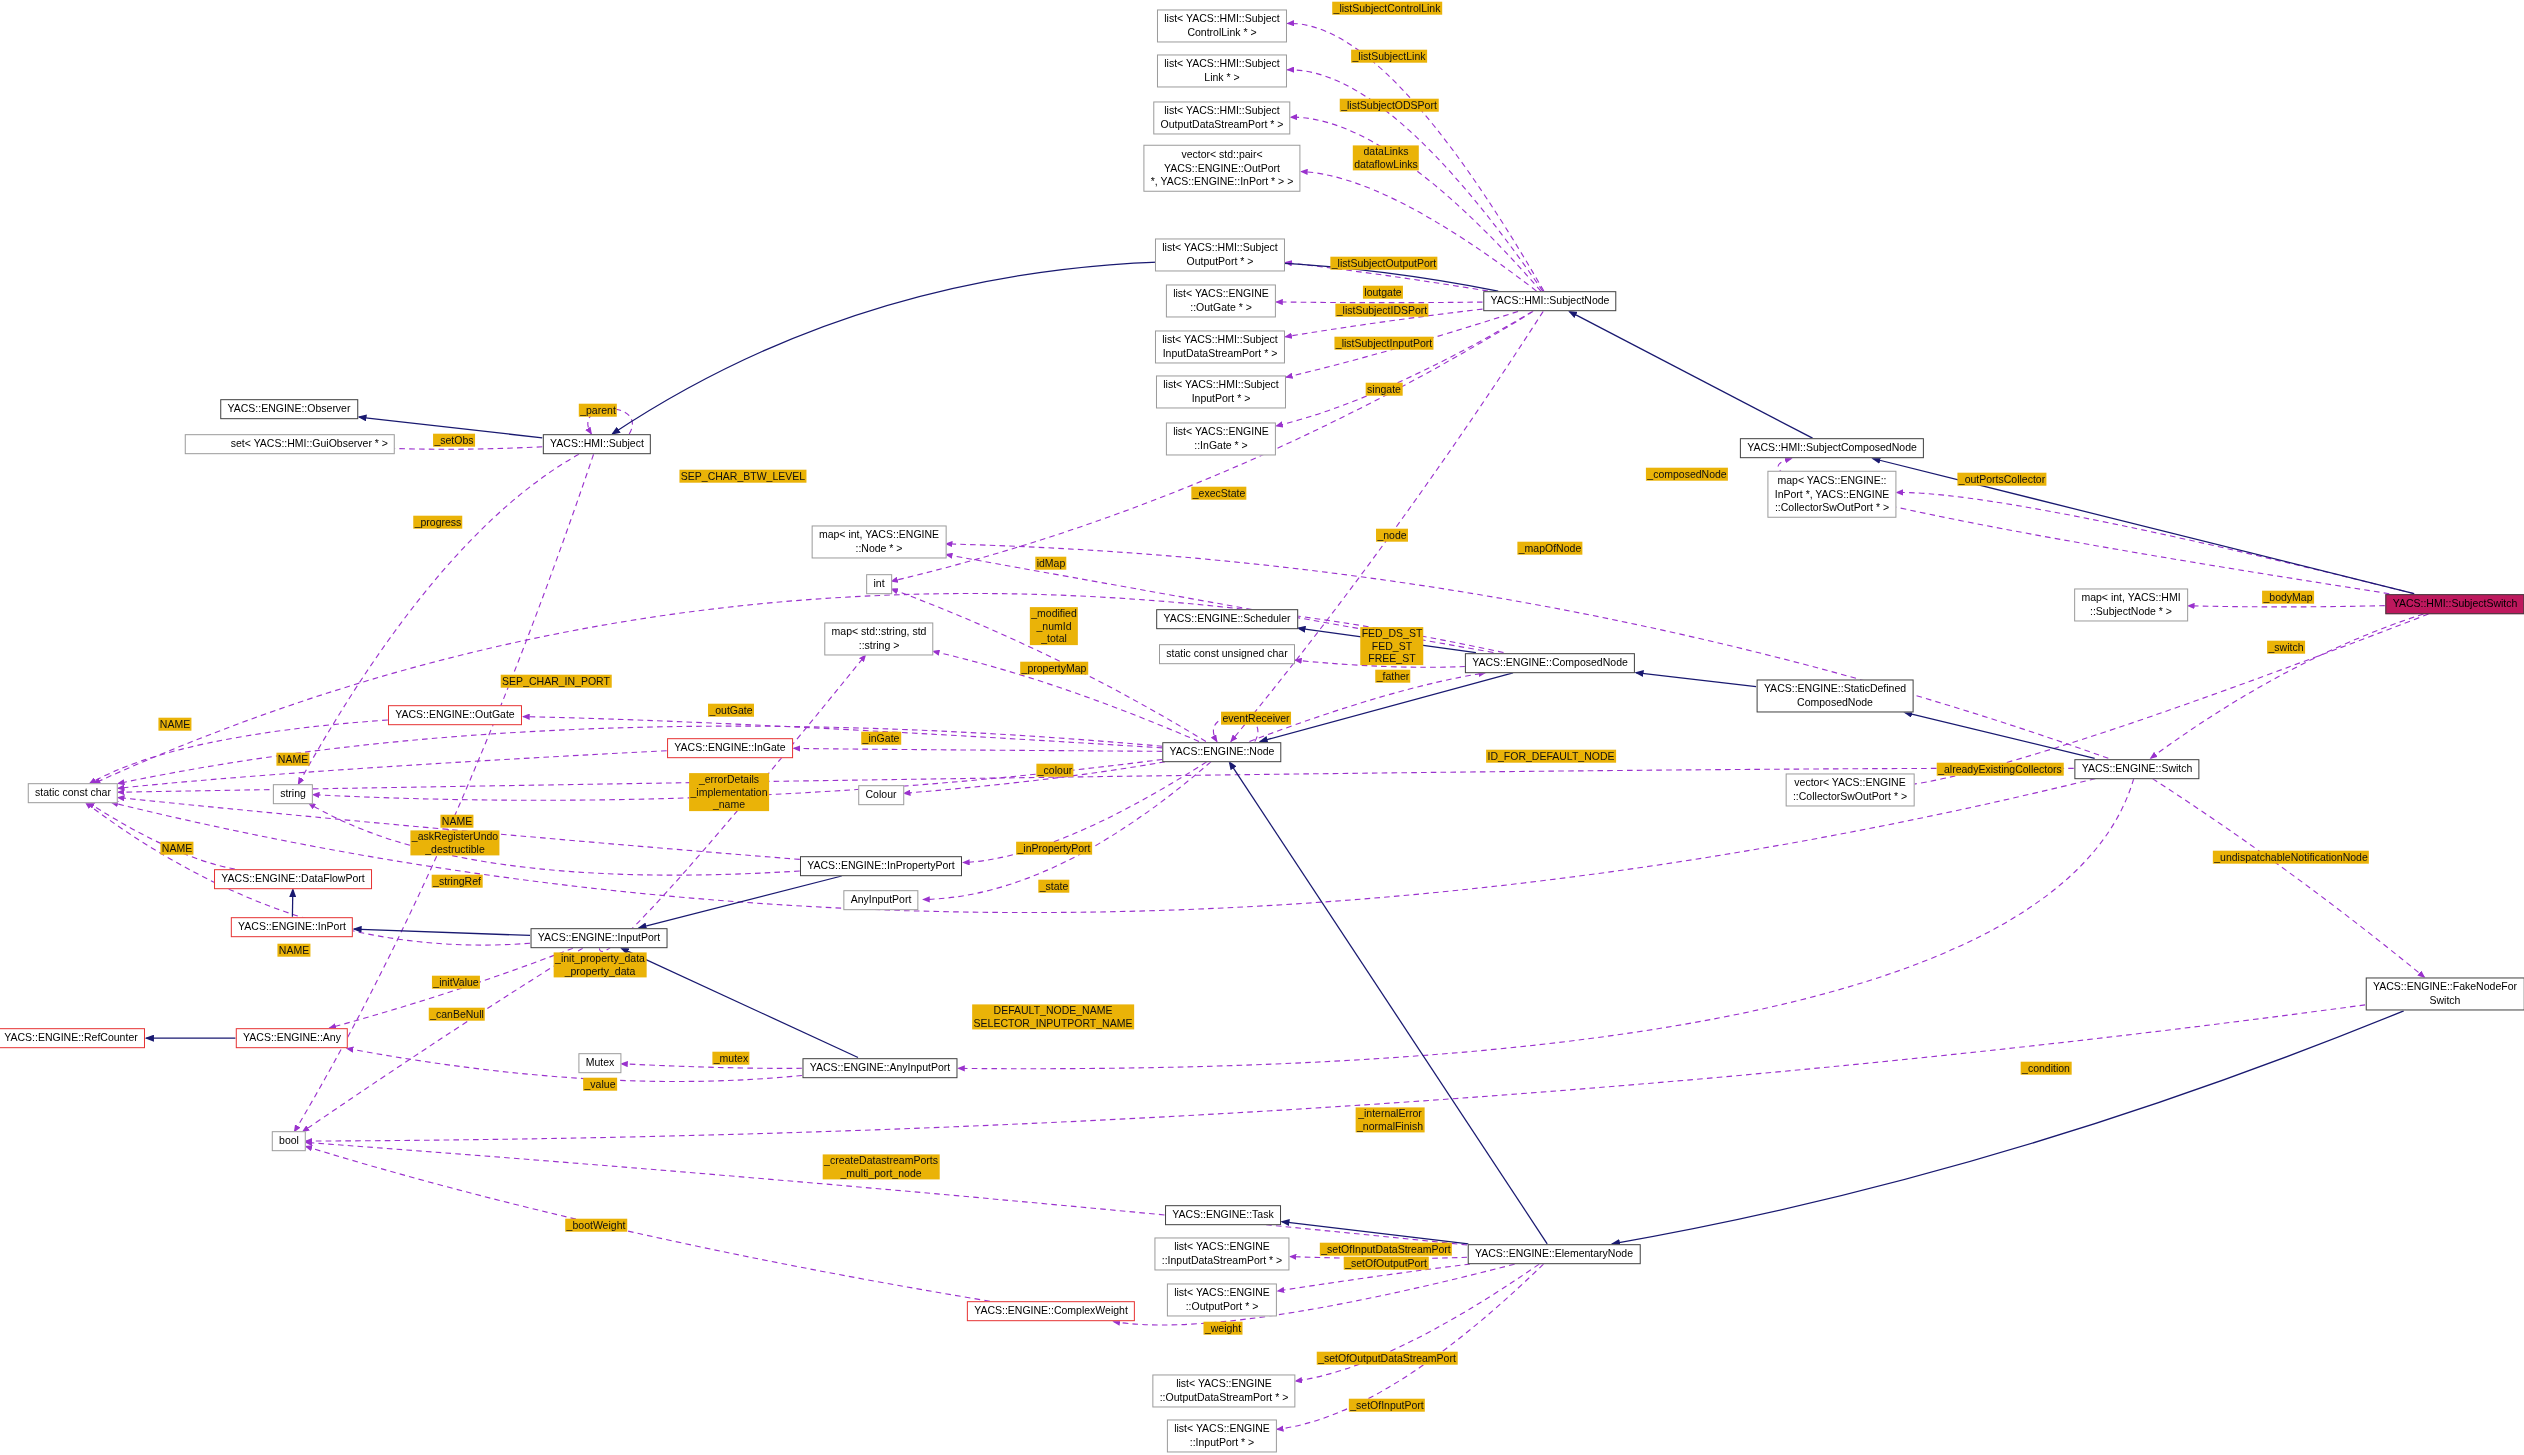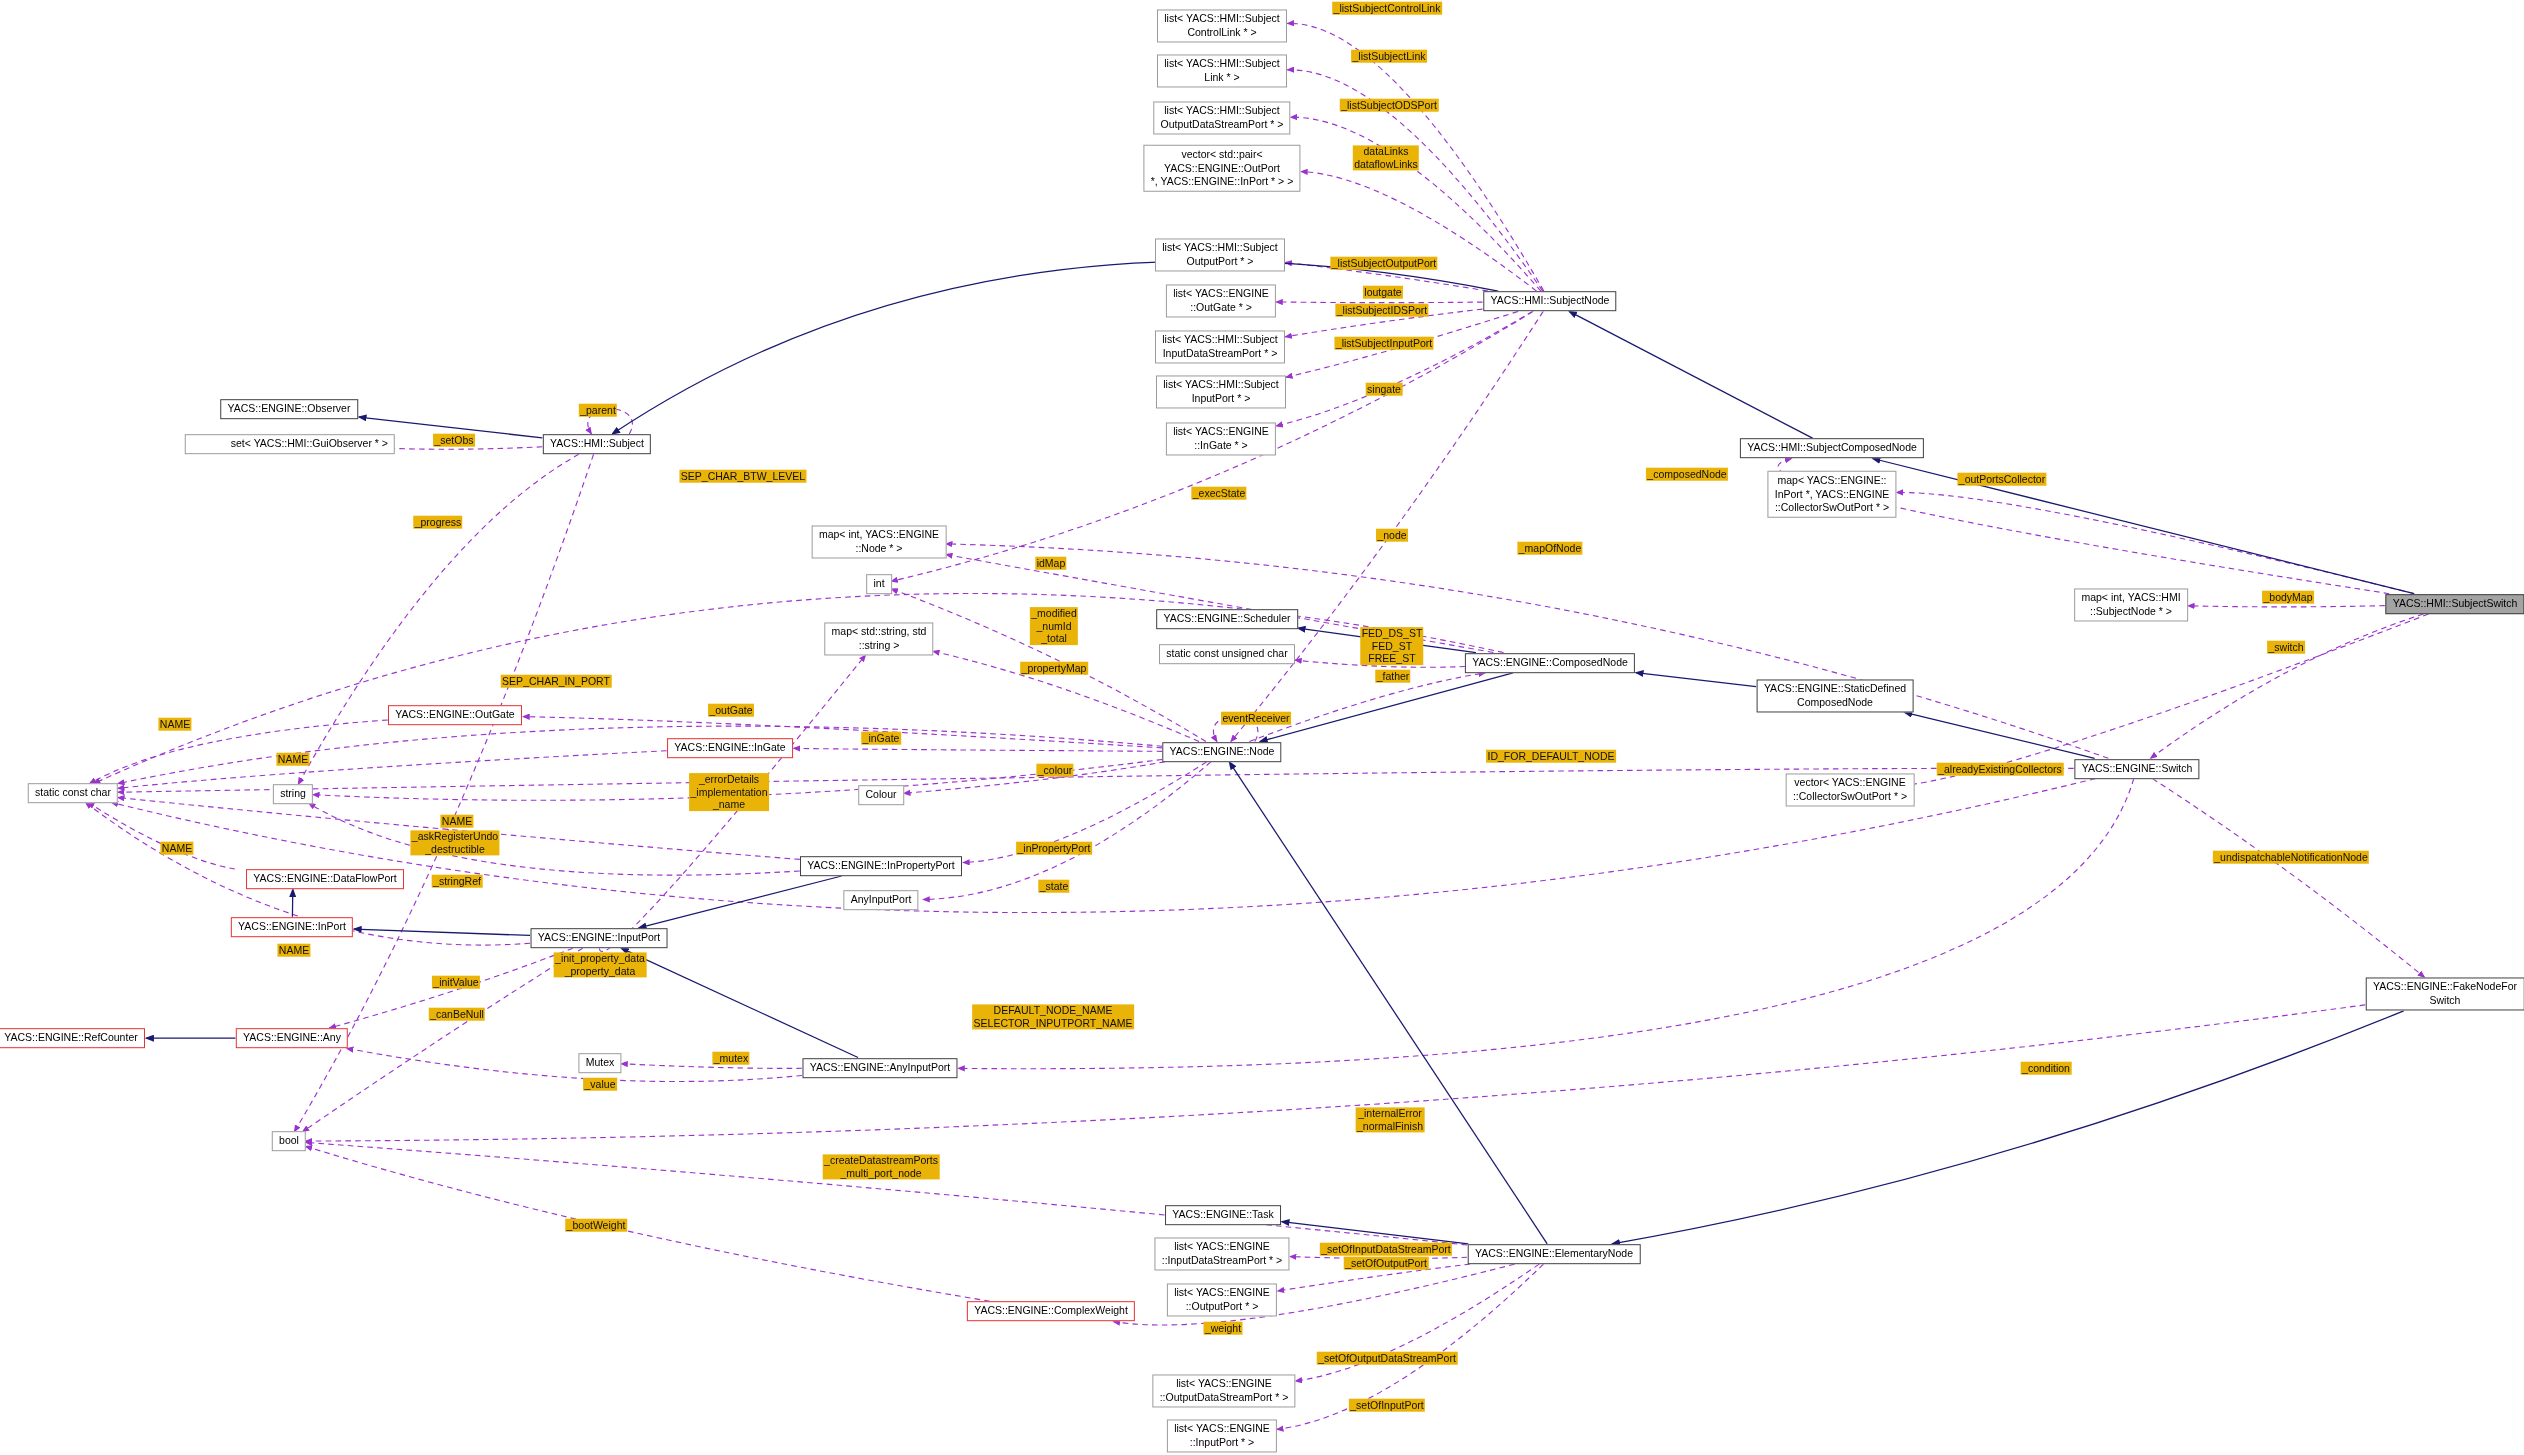--- a/index.html
+++ b/index.html
@@ -4,21 +4,21 @@
 <style>
   html,body{margin:0;padding:0;background:#ffffff;}
   #canvas{position:relative;width:2525px;height:1455px;background:#ffffff;overflow:hidden;
           font-family:"Liberation Sans",sans-serif;}
   #edges-layer{position:absolute;left:0;top:0;width:2525px;height:1455px;}
   .node{position:absolute;transform:translate(-50%,-50%);background:#ffffff;
         border:0.7px solid #9b9b9b;color:#000;padding:2.1px 6.3px;
         font:10.5px/1.28 "Liberation Sans",sans-serif;text-align:center;white-space:pre;z-index:3;}
   .node.bold{border:1.4px solid #404040;}
   .node.red{border:1.4px solid #e63232;}
-  .node.gray{background:#a3a3a3;border:1.4px solid #404040;}
+  .node.gray{background:#be185d;border:1.4px solid #404040;}
   .elabel{position:absolute;transform:translate(-50%,-50%);color:#101010;
           font:10.5px/1.2 "Liberation Sans",sans-serif;text-align:center;white-space:pre;
           background:#eab308;padding:0 1.4px;z-index:2;}
 </style>
 </head>
 <body>
 
 <div id="canvas">
   <svg id="edges-layer" width="2525" height="1455" viewBox="0 0 3604 2077">
     <defs>
@@ -151,21 +151,21 @@
       <div class="node " style="left: 1830px; top: 790px; margin-left: 20px;">vector&lt; YACS::ENGINE
 ::CollectorSwOutPort * &gt;</div>
       <div class="node bold" style="left: 1222px; top: 752px;">YACS::ENGINE::Node</div>
       <div class="node red" style="left: 455px; top: 715px;">YACS::ENGINE::OutGate</div>
       <div class="node red" style="left: 730px; top: 748px;">YACS::ENGINE::InGate</div>
       <div class="node " style="left: 73px; top: 793px;">static const char</div>
       <div class="node " style="left: 293px; top: 794px;">string</div>
       <div class="node " style="left: 881px; top: 795px;">Colour</div>
       <div class="node bold" style="left: 881px; top: 866px;">YACS::ENGINE::InPropertyPort</div>
       <div class="node " style="left: 881px; top: 900px;">AnyInputPort</div>
-      <div class="node red" style="left: 293px; top: 879px; margin-left: 32px;">YACS::ENGINE::DataFlowPort</div>
+      <div class="node red" style="left: 293px; top: 879px;">YACS::ENGINE::DataFlowPort</div>
       <div class="node red" style="left: 292px; top: 927px;">YACS::ENGINE::InPort</div>
       <div class="node bold" style="left: 599px; top: 938px;">YACS::ENGINE::InputPort</div>
       <div class="node red" style="left: 71px; top: 1038px;">YACS::ENGINE::RefCounter</div>
       <div class="node red" style="left: 292px; top: 1038px;">YACS::ENGINE::Any</div>
       <div class="node " style="left: 600px; top: 1063px;">Mutex</div>
       <div class="node bold" style="left: 880px; top: 1068px;">YACS::ENGINE::AnyInputPort</div>
       <div class="node " style="left: 289px; top: 1141px;">bool</div>
       <div class="node bold" style="left: 1223px; top: 1215px;">YACS::ENGINE::Task</div>
       <div class="node " style="left: 1222px; top: 1254px;">list&lt; YACS::ENGINE
 ::InputDataStreamPort * &gt;</div>

